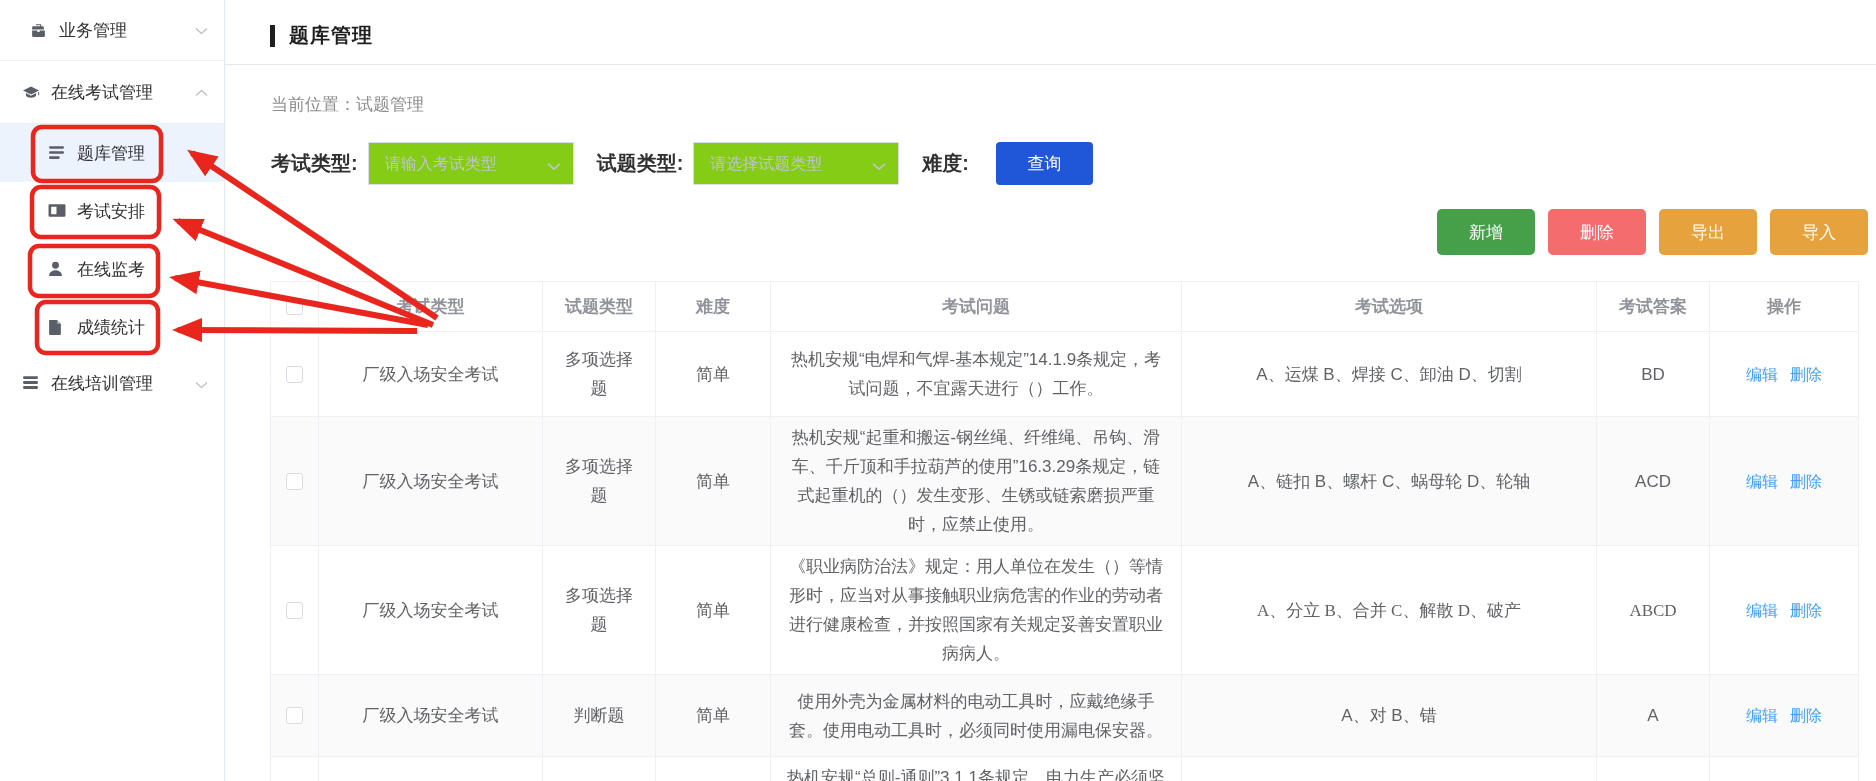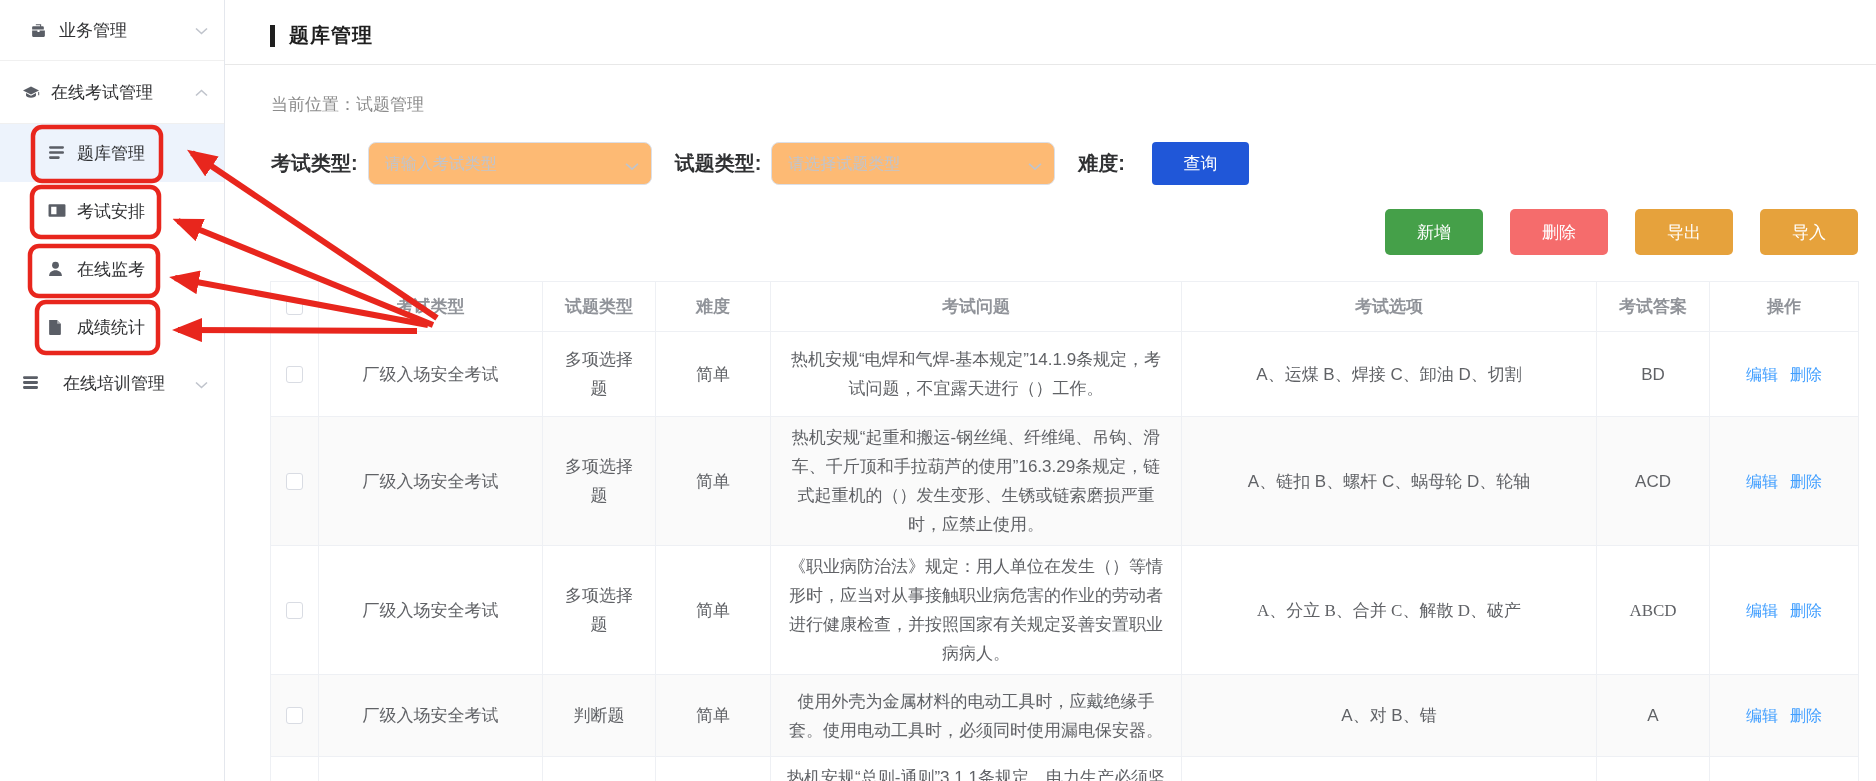--- a/index.html
+++ b/index.html
@@ -23,32 +23,32 @@
   
   .main { flex:1; position:relative; }
   .title-row { display:flex; align-items:center; margin:22px 0 0 45px; }
   .title-bar { width:5px; height:22px; background:#1f1f1f; margin-right:14px; }
   .page-title { font-size:20px; font-weight:bold; color:#1f1f1f; letter-spacing:1px; }
   .title-divider { border-bottom:1px solid #e8e8e8; margin-top:15px; }
   .breadcrumb { margin:28px 0 0 46px; color:#8c8c8c; font-size:17px; }
 
   .filter-row { display:flex; align-items:center; margin:26px 0 0 46px; height:43px; }
   .f-label { font-size:20px; font-weight:bold; color:#303133; }
-  .select { position:relative; display:flex; align-items:center; width:284px; height:43px;
-    border:1px solid #dcdfe6; border-radius:8px; margin-left:10px; background:#fdba74; }
+  .select { position:relative; display:flex; align-items:center; width:206px; height:43px;
+    border:1px solid #dcdfe6; border-radius:0; margin-left:10px; background:#84cc16; }
   .select input { border:none; outline:none; width:190px; margin-left:16px; font-size:16px; color:#606266;
     font-family:"Liberation Sans","DejaVu Sans",sans-serif; background:transparent; }
   .select input::placeholder { color:#c0c4cc; }
   .select .chev { position:absolute; right:12px; top:14px; }
   .gap1 { margin-left:23px; }
   .btn-search { width:97px; height:43px; margin-left:27px; border:none; border-radius:4px;
     background:var(--primary-blue,#2057d8); color:#fff; font-size:17px; cursor:pointer;
     font-family:"Liberation Sans","DejaVu Sans",sans-serif; }
 
-  .toolbar { display:flex; justify-content:flex-end; gap:27px; margin:24px 18px 0 0; }
+  .toolbar { display:flex; justify-content:flex-end; gap:13px; margin:24px 8px 0 0; }
   .toolbar button { width:98px; height:46px; border:none; border-radius:5px; color:#fff; font-size:17px;
     cursor:pointer; font-family:"Liberation Sans","DejaVu Sans",sans-serif; }
   .btn-add { background:var(--add-green,#45a049); }
   .btn-del { background:var(--delete-red,#f56c6c); }
   .btn-exp, .btn-imp { background:var(--export-orange,#e6a23c); }
 
   
   table.grid { border-collapse:collapse; table-layout:fixed; width:1588px; margin:26px 0 0 45px; }
   table.grid th, table.grid td { border:1px solid #eef0f4; border-top:none; font-weight:normal;
     text-align:center; vertical-align:middle; padding:6px 14px; }
@@ -139,21 +139,21 @@
     <div class="side-sub">
       <span class="icon16">
         <svg width="14" height="16" viewBox="0 0 13 15">
             <path fill="#5a5e66" d="M1 1h7.5L12 4.5V14a1 1 0 0 1-1 1H1.9A1 1 0 0 1 1 14zm2.5 6h6v1.3h-6zm0 3h6v1.3h-6z"></path>
             <path fill="#fff" d="M8.5 1v3.5H12z" opacity=".5"></path>
           </svg>
       </span>
       <span class="lbl">成绩统计</span>
     </div>
 
-    <div class="side-item" style="margin-top:4px;gap:12px;">
+    <div class="side-item" style="margin-top:4px;">
       <span class="icon16">
         <svg width="17" height="15" viewBox="0 0 16 14">
             <g fill="#5a5e66">
               <rect x="1" y="1" width="14" height="2.6" rx="1"></rect>
               <rect x="1" y="5.7" width="14" height="2.6" rx="1"></rect>
               <rect x="1" y="10.4" width="14" height="2.6" rx="1"></rect>
             </g>
           </svg>
       </span>
       <span class="lbl">在线培训管理</span>

